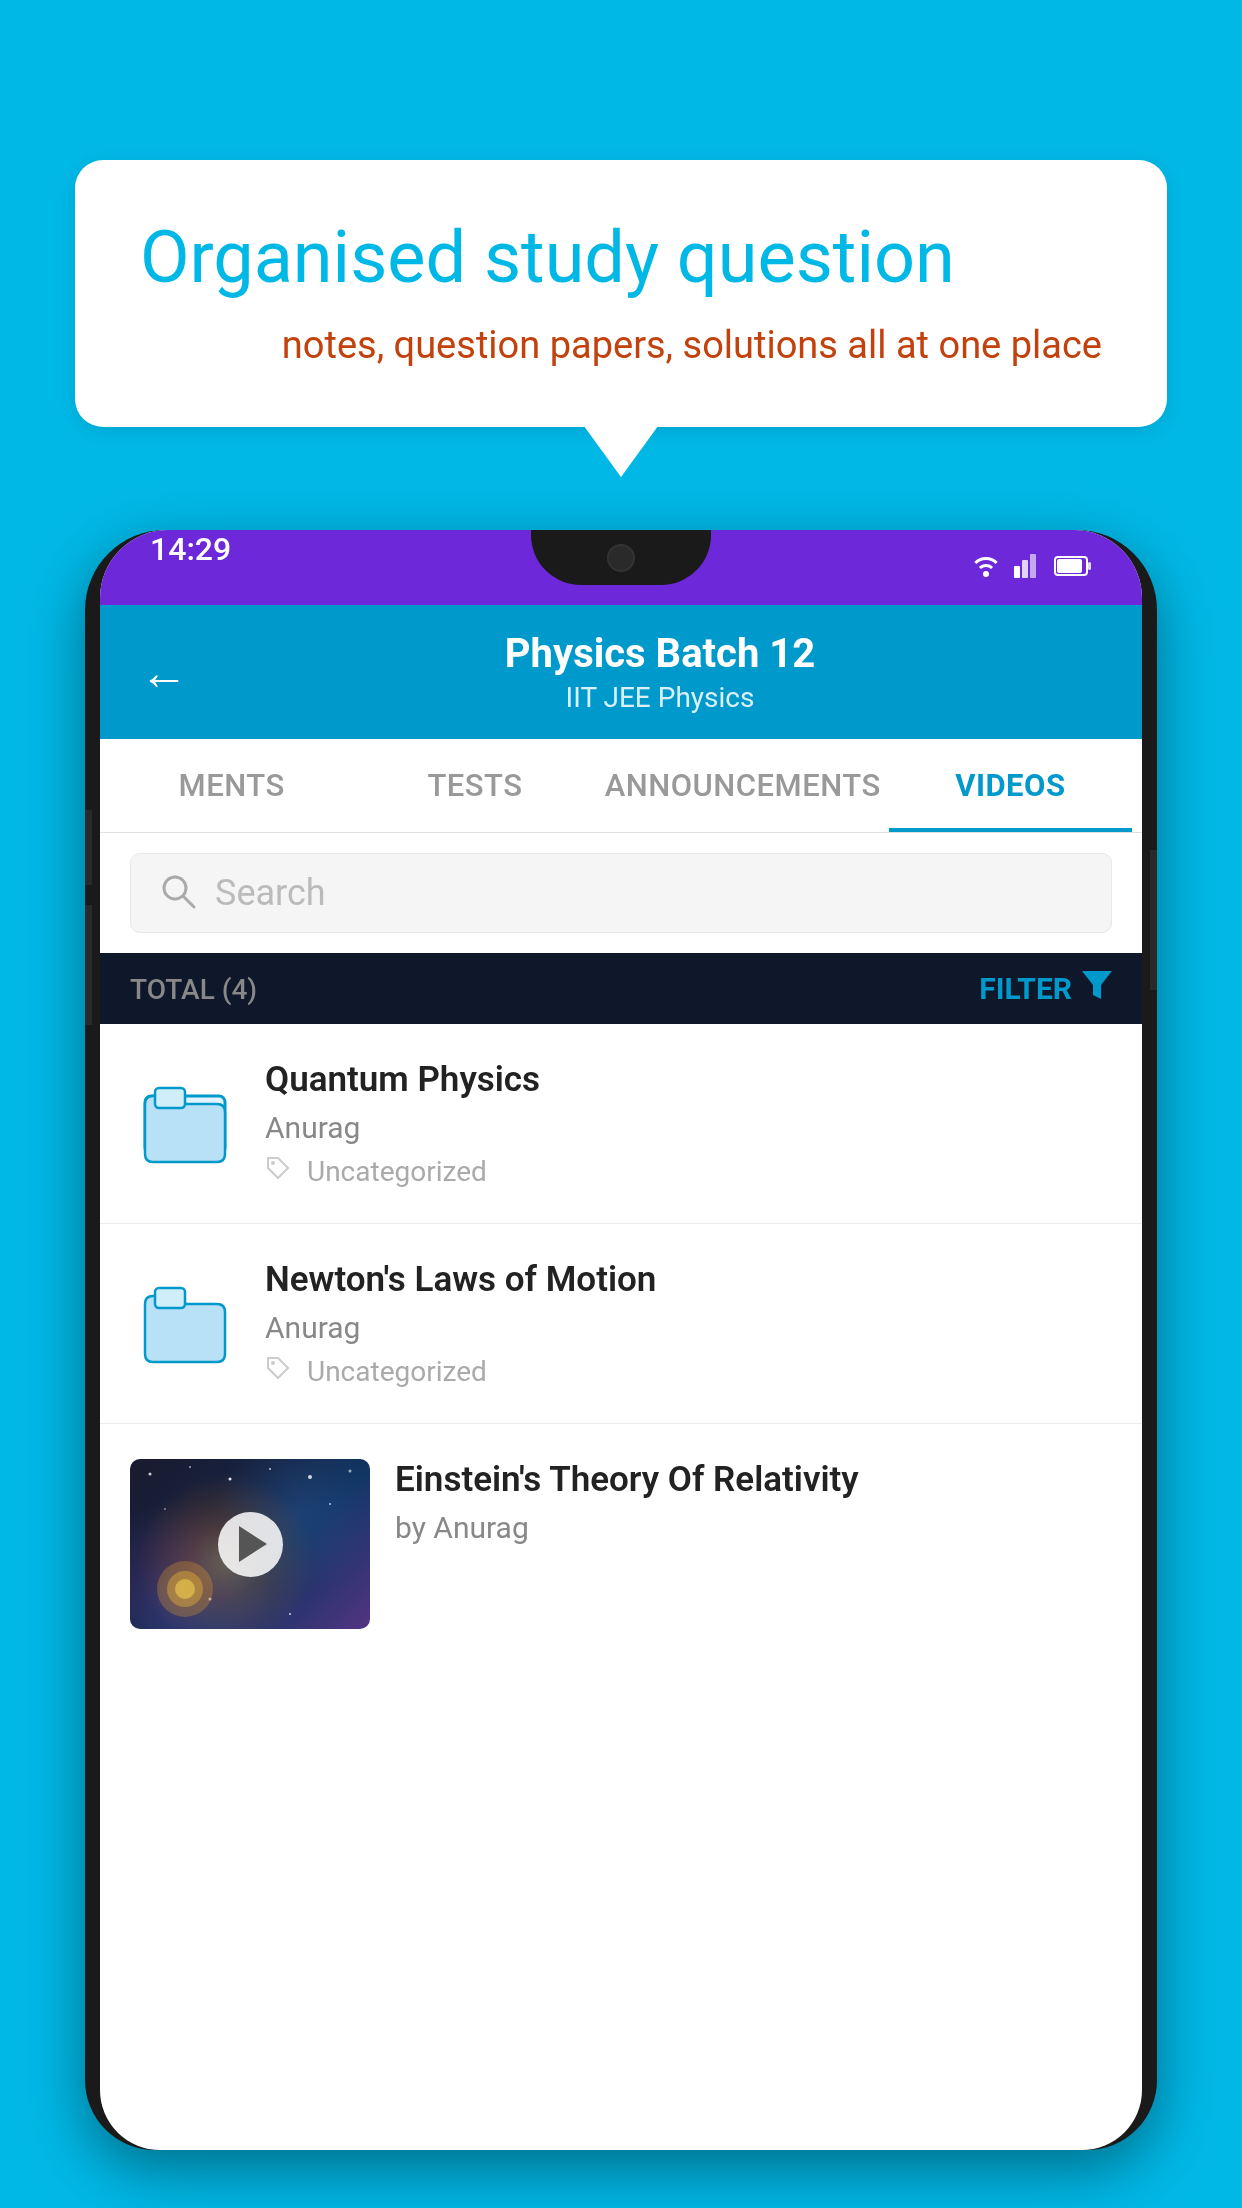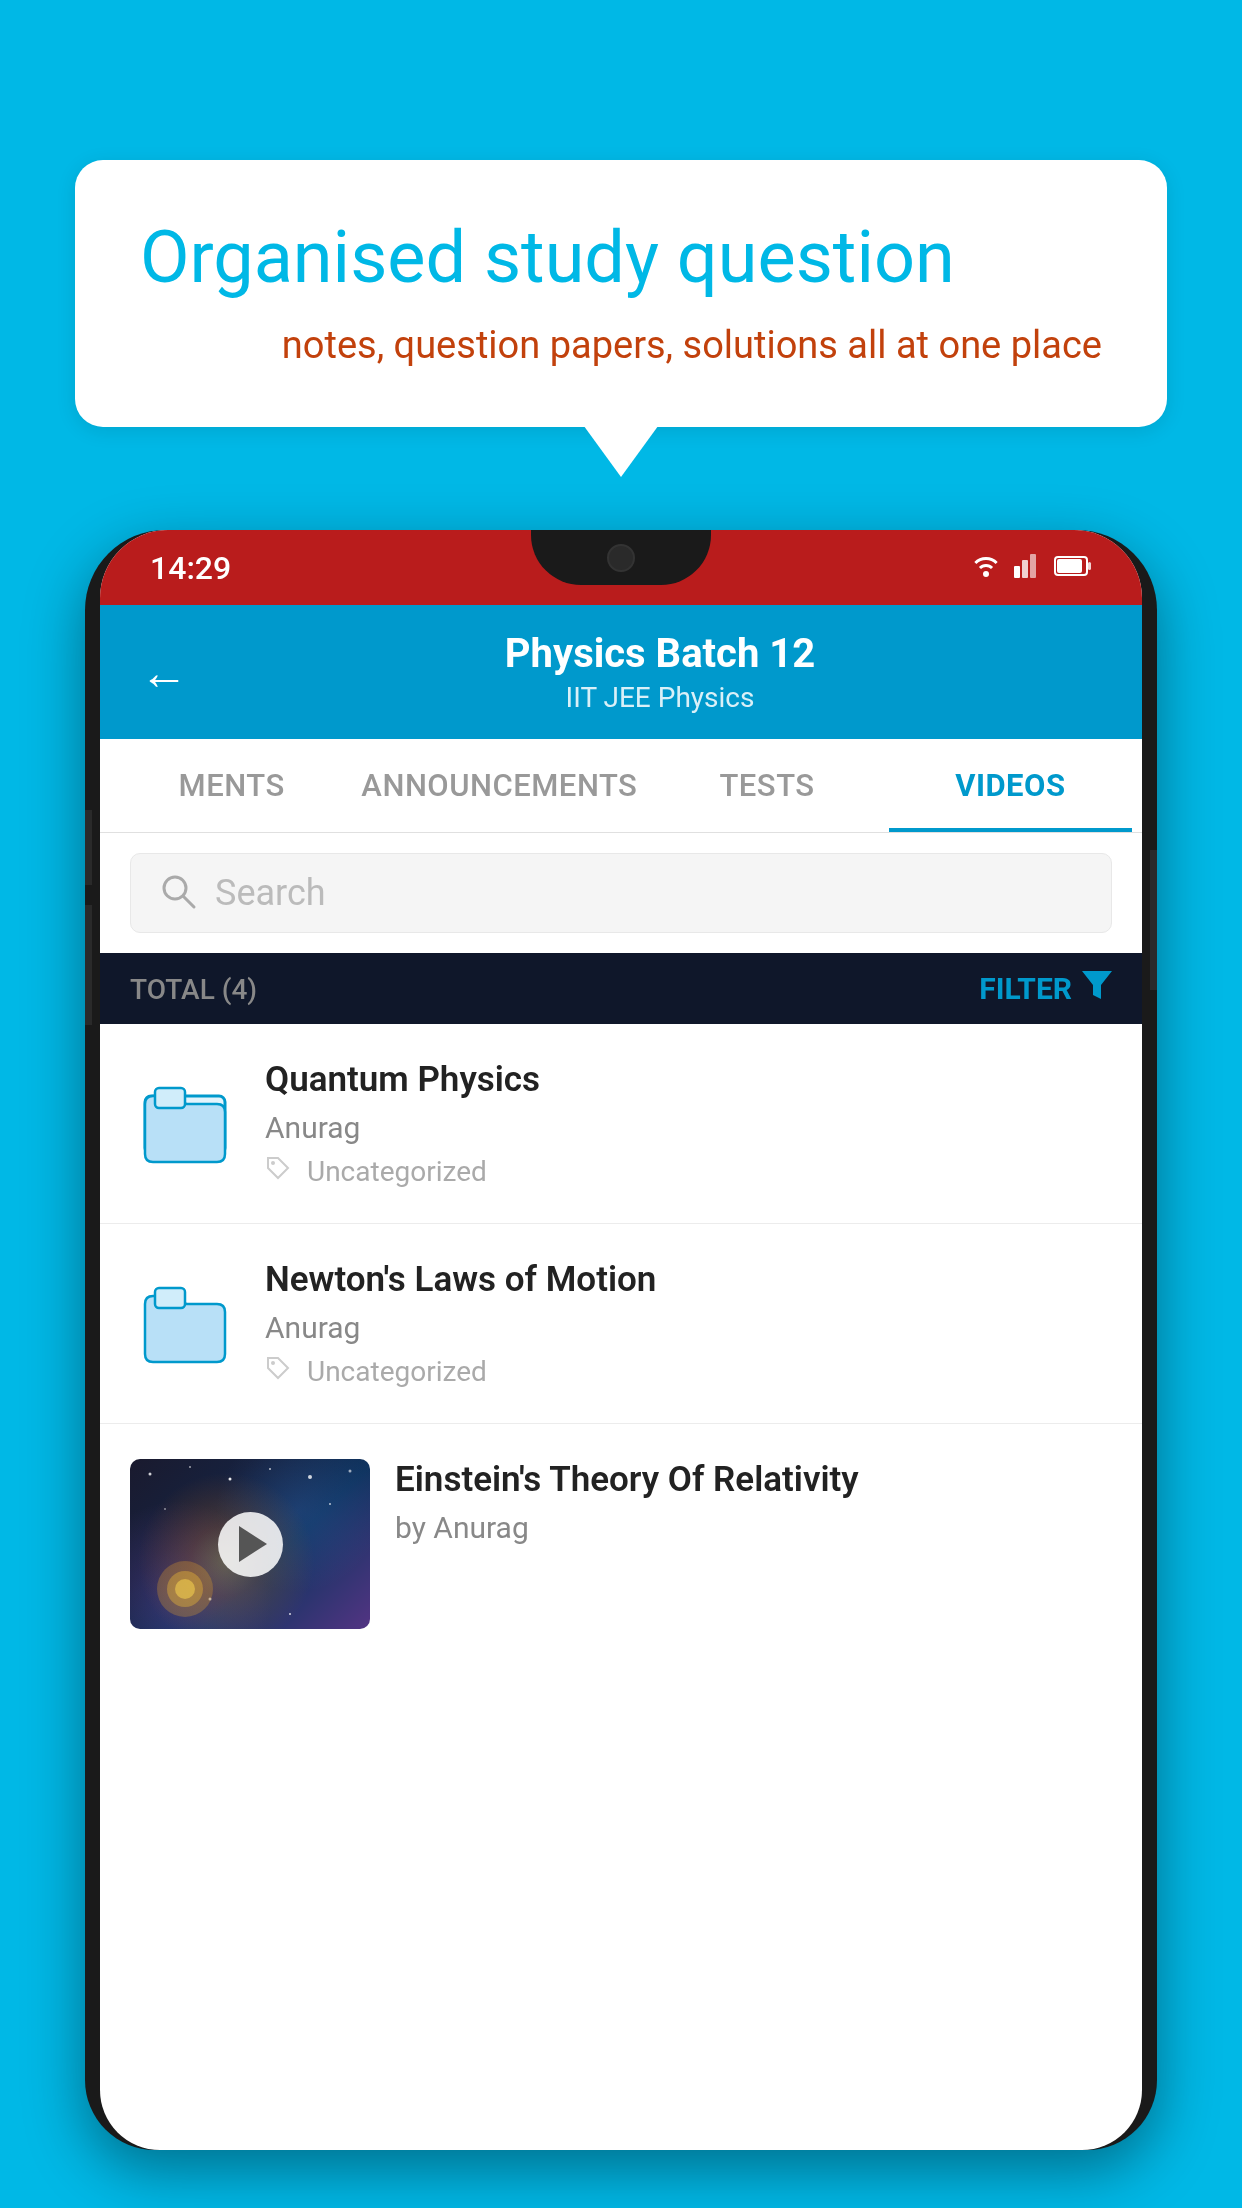--- a/index.html
+++ b/index.html
@@ -122,24 +122,23 @@
       position: absolute;
       top: 0;
       left: 15px;
       right: 15px;
       bottom: 0;
       border-radius: 68px 68px 60px 60px;
       overflow: hidden;
     }
 
     .app-status-bar {
-      background: #b91c1c;
+      background: #6d28d9;
       height: 75px;
       display: flex;
-      align-items: center;
       justify-content: space-between;
       padding: 0 50px;
     }
 
     .app-title-bar {
       background: #0099cc;
       padding: 25px 40px 25px 40px;
       display: flex;
       align-items: center;
       gap: 30px;
@@ -443,24 +442,24 @@
           <div class="title-main">Physics Batch 12</div>
           <div class="title-sub">IIT JEE   Physics</div>
         </div>
       </div>
 
       <div class="tabs">
         <div class="tab">
           <span>MENTS</span>
         </div>
         <div class="tab">
+          <span>TESTS</span>
+        </div>
+        <div class="tab">
           <span>ANNOUNCEMENTS</span>
-        </div>
-        <div class="tab">
-          <span>TESTS</span>
         </div>
         <div class="tab active">
           <span>VIDEOS</span>
         </div>
       </div>
 
       <div class="search-container">
         <div class="search-bar">
           <span>
             <svg width="38" height="38" viewBox="0 0 38 38" fill="none">

